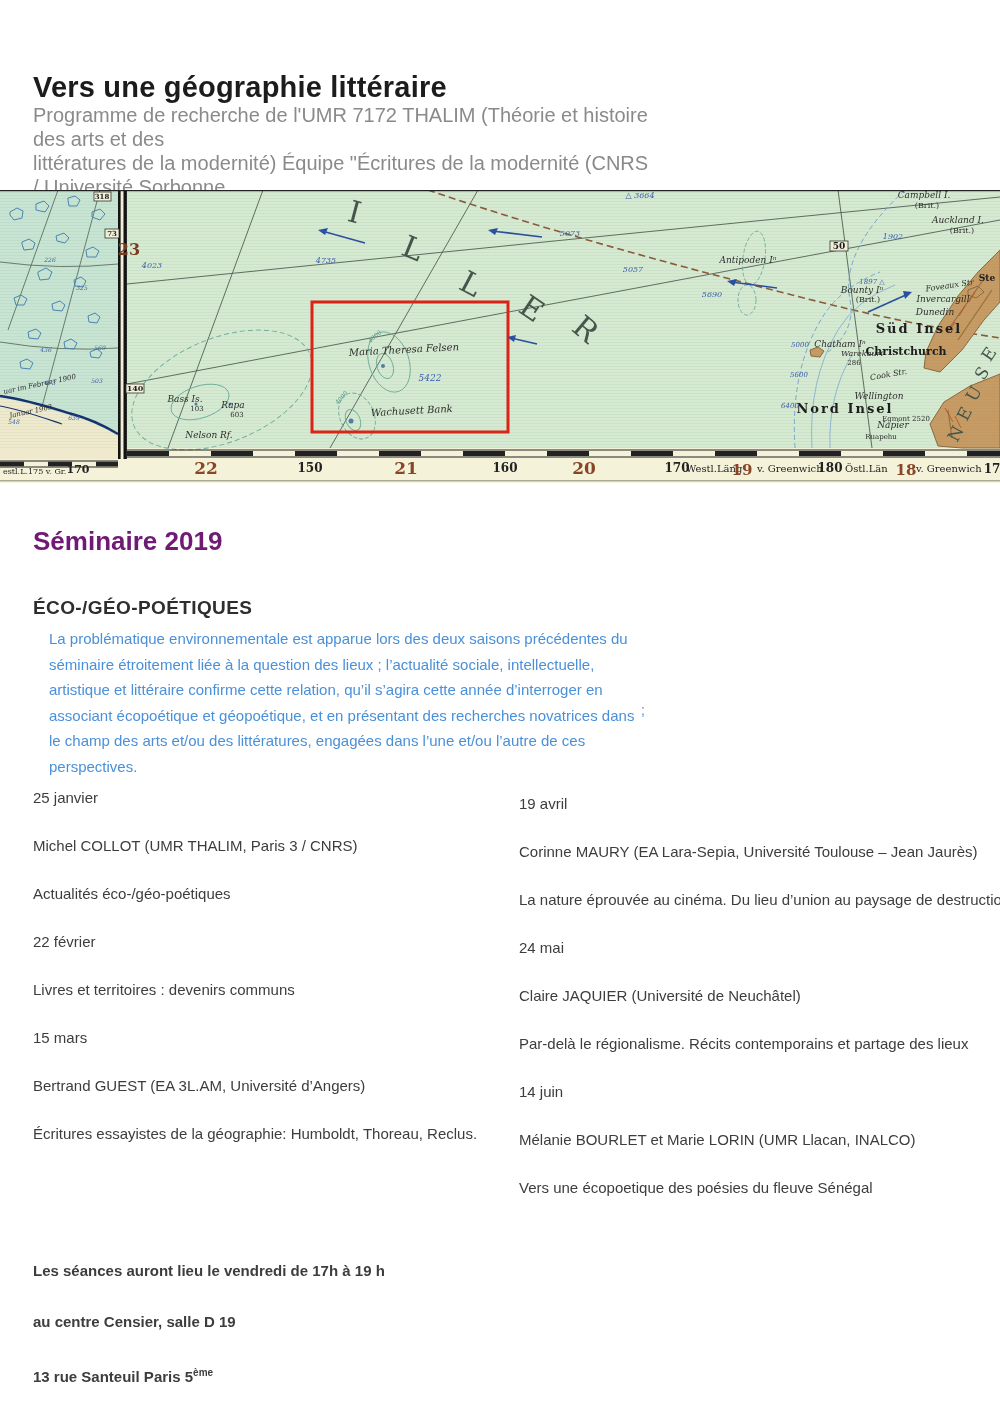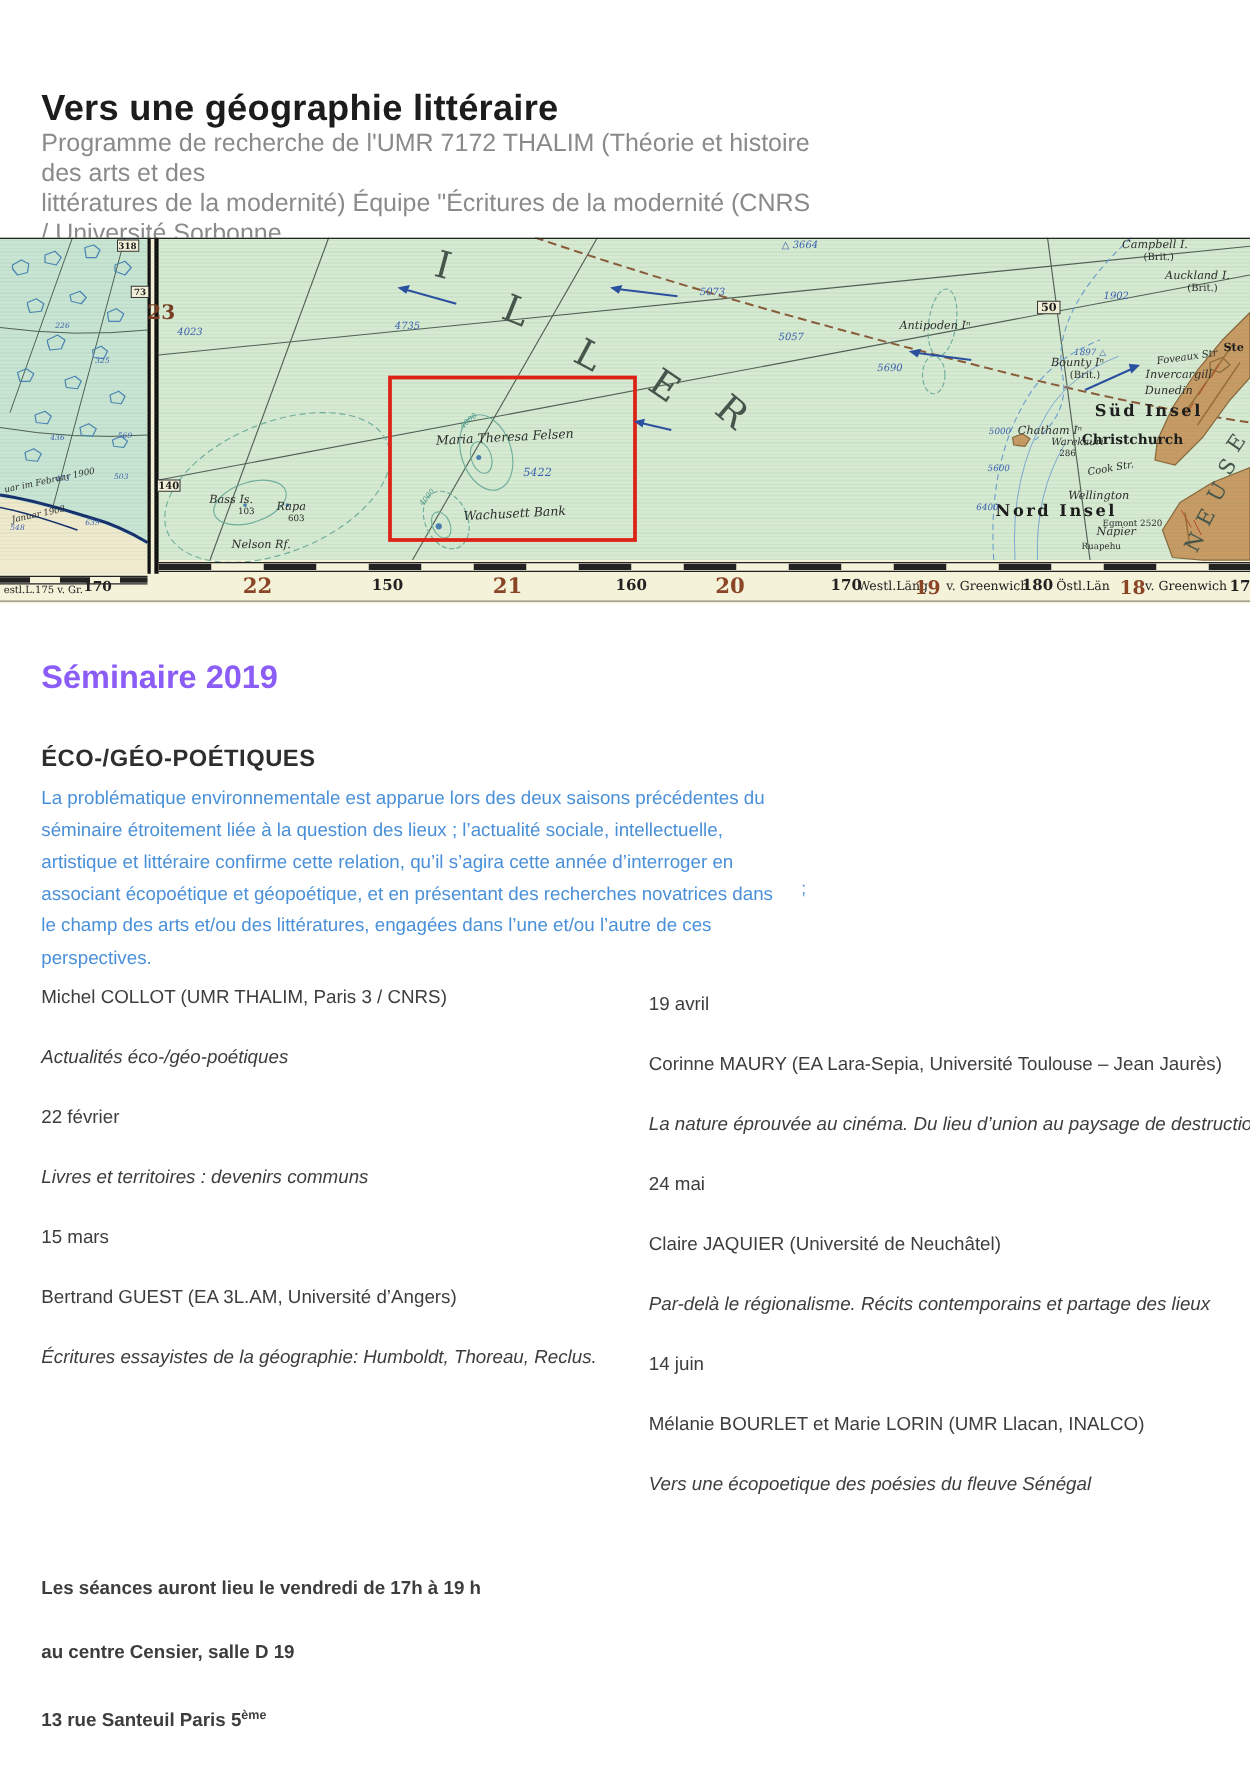--- a/index.html
+++ b/index.html
@@ -26,30 +26,30 @@
   .m-bold{font-weight:bold;fill:#1b1b1b;}
   .m-bold-lg{font-weight:bold;fill:#1b1b1b;letter-spacing:2px;}
   .m-ocean{fill:#45554b;}
   .m-ocean2{fill:#45554b;letter-spacing:1px;}
   .m-box{font-weight:bold;fill:#1b1b1b;}
   .m-scale-brown{font-weight:bold;fill:#8a4526;}
   .m-scale-blk{font-weight:bold;fill:#222;}
   .m-scale-txt{fill:#222;}
 
   
-  .h2{left:33px;top:504px;font-size:26px;font-weight:bold;color:#8b5cf6;}
+  .h2{left:33px;top:504px;font-size:26px;font-weight:bold;color:#701a75;}
   .h3{left:33px;top:578px;font-size:19px;font-weight:bold;color:#2e2e2e;letter-spacing:.4px;}
   .intro{left:33px;top:626px;width:650px;font-size:15px;line-height:25.5px;}
-  .intro-line{white-space:nowrap;}
+  .intro-line{white-space:nowrap;margin-left:16px;}
   .stray{left:641px;top:702px;font-size:14px;}
   .col{font-size:15px;color:#3d3d3d;}
   .col-left{left:33px;top:789px;width:480px;}
   .col-right{left:519px;top:795px;width:485px;}
   .sess{margin:0 0 31px 0;line-height:17px;white-space:nowrap;}
-  .sess-title{font-style:italic;}
+  .sess-title{}
 
   
   .foot{left:33px;top:1262px;font-size:15px;font-weight:bold;color:#3d3d3d;}
   .foot p{margin:0 0 34px 0;line-height:17px;}
   .foot sup{font-size:10px;text-align:center;}
 </style>
 </head>
 <body>
 
 <div class="page">
@@ -287,20 +287,21 @@
       <div class="intro-line">La problématique environnementale est apparue lors des deux saisons précédentes du</div>
       <div class="intro-line">séminaire étroitement liée à la question des lieux ; l’actualité sociale, intellectuelle,</div>
       <div class="intro-line">artistique et littéraire confirme cette relation, qu’il s’agira cette année d’interroger en</div>
       <div class="intro-line">associant écopoétique et géopoétique, et en présentant des recherches novatrices dans</div>
       <div class="intro-line">le champ des arts et/ou des littératures, engagées dans l’une et/ou l’autre de ces</div>
       <div class="intro-line">perspectives.</div>
     </div>
   <span class="abs stray" style="color: rgb(74, 144, 217);">;</span>
 
   <div class="abs col col-left">
+      <p class="sess sess-date">25 janvier</p>
       <p class="sess sess-speaker">Michel COLLOT (UMR THALIM, Paris 3 / CNRS)</p>
       <p class="sess sess-title">Actualités éco-/géo-poétiques</p>
       <p class="sess sess-date">22 février</p>
       <p class="sess sess-title">Livres et territoires : devenirs communs</p>
       <p class="sess sess-date">15 mars</p>
       <p class="sess sess-speaker">Bertrand GUEST (EA 3L.AM, Université d’Angers)</p>
       <p class="sess sess-title">Écritures essayistes de la géographie: Humboldt, Thoreau, Reclus.</p>
     </div>
   <div class="abs col col-right">
       <p class="sess sess-date">19 avril</p>

